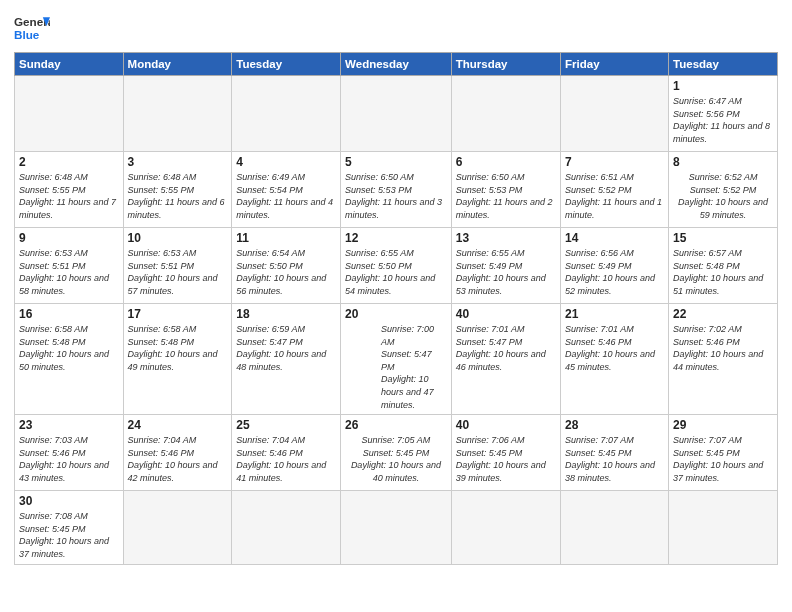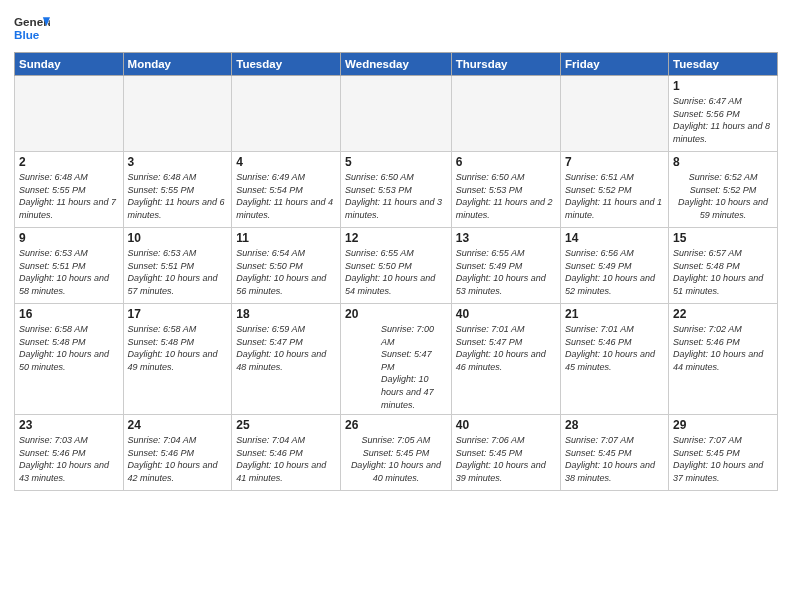--- a/index.html
+++ b/index.html
@@ -304,15 +304,29 @@
 Sunset: 5:45 PM
 Daylight: 10 hours and 38 minutes.</div>
           </td>
           <td>
             <div class="day-num">29</div>
             <div class="day-info" style="white-space: pre-line;">Sunrise: 7:07 AM
 Sunset: 5:45 PM
 Daylight: 10 hours and 37 minutes.</div>
           </td>
         </tr>
+        <tr class="last-row">
+          <td>
+            <div class="day-num">30</div>
+            <div class="day-info" style="white-space: pre-line;">Sunrise: 7:08 AM
+Sunset: 5:45 PM
+Daylight: 10 hours and 37 minutes.</div>
+          </td>
+          <td class="empty"></td>
+          <td class="empty"></td>
+          <td class="empty"></td>
+          <td class="empty"></td>
+          <td class="empty"></td>
+          <td class="empty"></td>
+        </tr>
       </tbody>
   </table>
 </div>
 
 </body></html>

